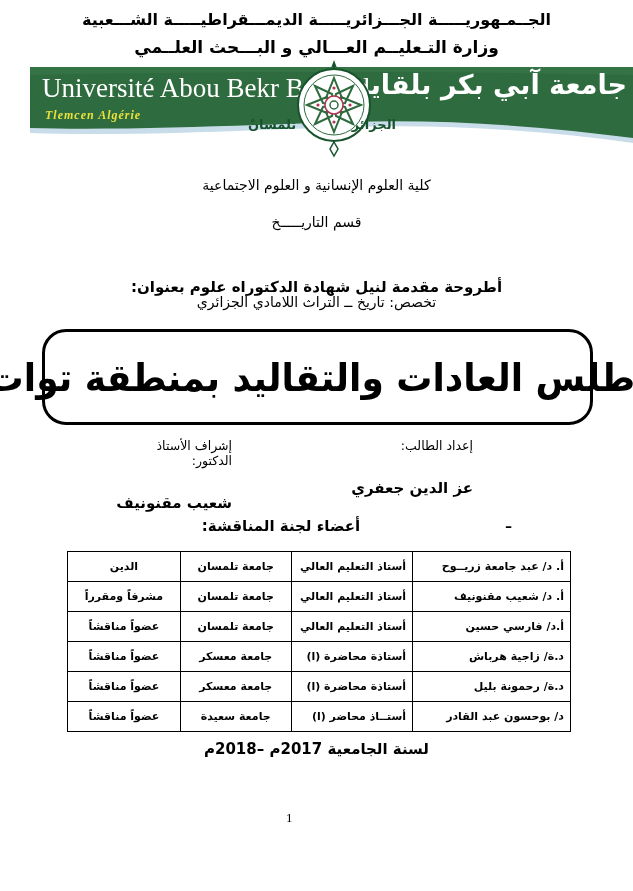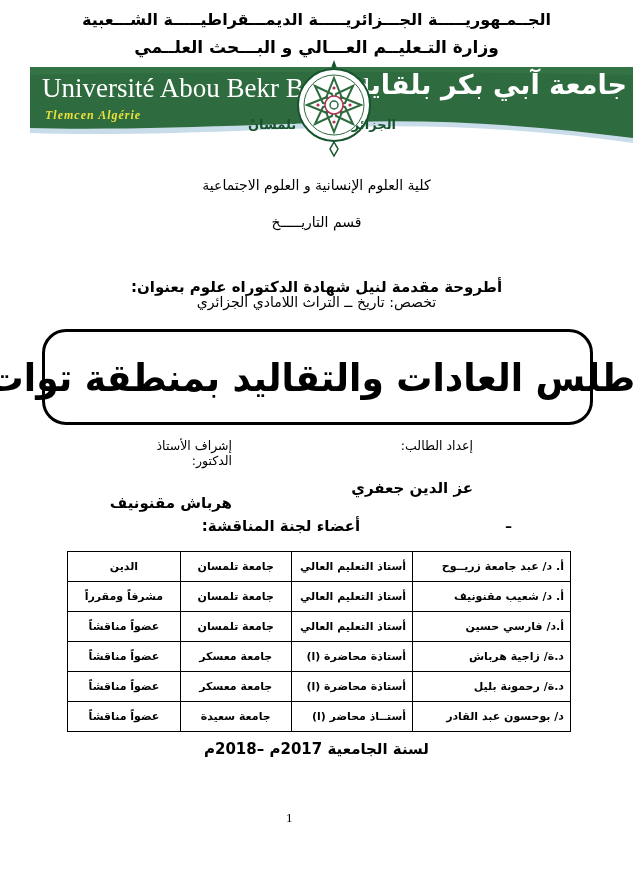--- a/index.html
+++ b/index.html
@@ -123,21 +123,21 @@
 <div id="title-box" class="abs">
   <div id="thesis-title">أطلس العادات والتقاليد بمنطقة توات</div>
 </div>
 
 <div id="student-col" class="prep-col">
   <div class="prep-label">إعداد الطالب:</div>
   <div class="prep-name">عز الدين جعفري</div>
 </div>
 <div id="supervisor-col" class="prep-col">
   <div class="prep-label">إشراف الأستاذ الدكتور:</div>
-  <div class="prep-name">هرباش مقنونيف</div>
+  <div class="prep-name">شعيب مقنونيف</div>
 </div>
 
 <div id="dash-mark" class="abs">ـ</div>
 <div id="committee-heading" class="center-line rtl">أعضاء لجنة المناقشة:</div>
 
 <table id="committee-table">
   <tbody>
     <tr>
       <td class="c-name">أ. د/ عبد جامعة زريــوح</td>
       <td class="c-rank">أستاذ التعليم العالي</td>

